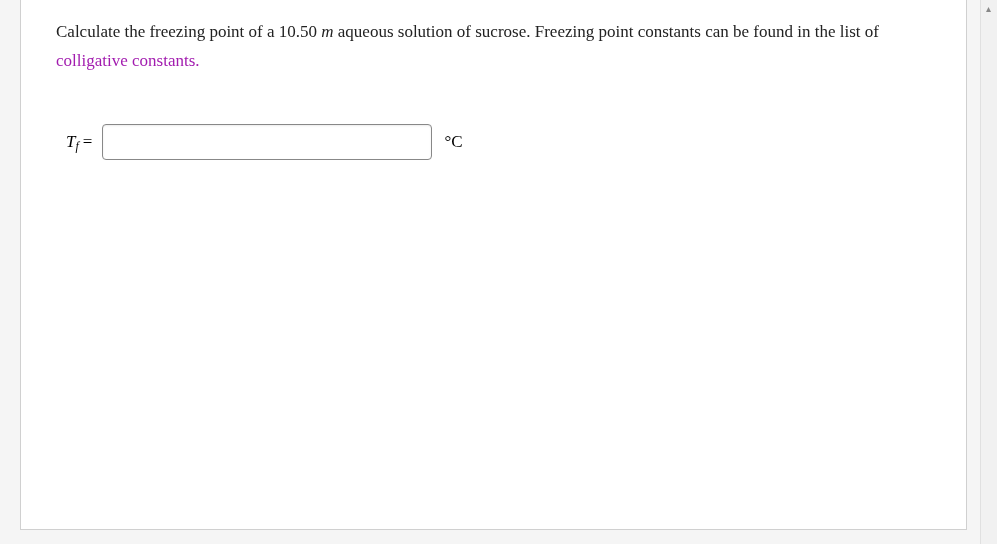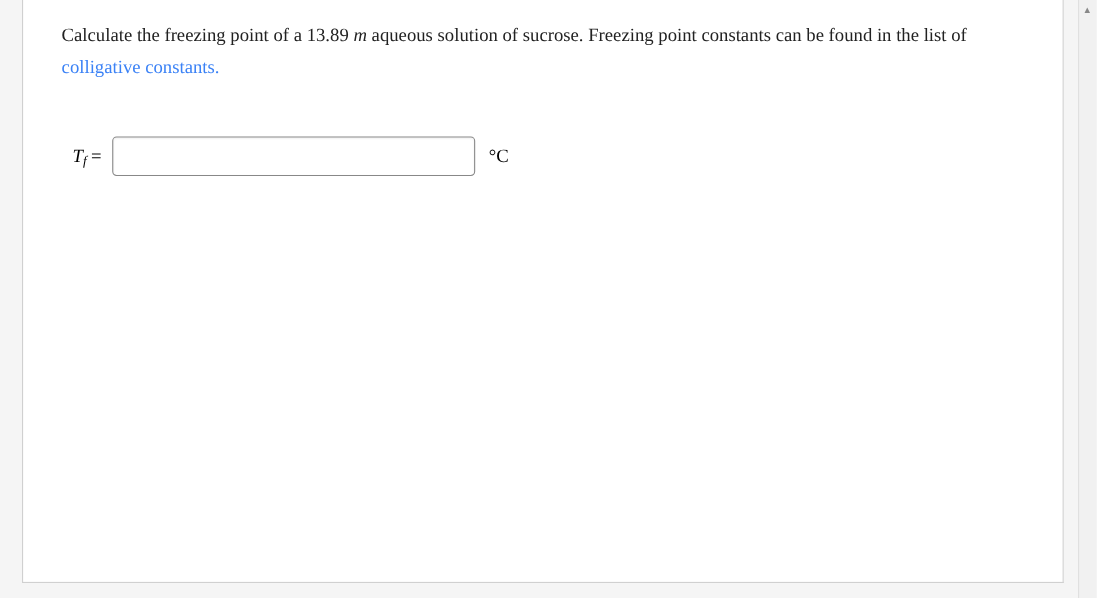--- a/index.html
+++ b/index.html
@@ -47,21 +47,21 @@
     }
     .question-text {
       font-size: 17px;
       line-height: 1.7;
       color: #222;
     }
     .italic {
       font-style: italic;
     }
     .link {
-      color: #3b82f6;
+      color: #a21caf;
       cursor: pointer;
     }
     .input-row {
       margin-top: 48px;
       display: flex;
       align-items: center;
       gap: 10px;
     }
     .var-label {
       font-size: 17px;
@@ -96,21 +96,21 @@
       font-size: 17px;
       font-family: Georgia, serif;
       margin-left: 2px;
     }
   </style>
 </head>
 <body>
 
 <div class="content-panel">
   <p class="question-text">
-    <span>Calculate the freezing point of a 13.89 </span><span class="italic">m</span><span> aqueous solution of sucrose. Freezing point constants can be found in the list of </span><span class="link">colligative constants.</span>
+    <span>Calculate the freezing point of a 10.50 </span><span class="italic">m</span><span> aqueous solution of sucrose. Freezing point constants can be found in the list of </span><span class="link">colligative constants.</span>
   </p>
 
   <div class="input-row">
     <span class="var-label">
       <span>T</span>
         <span class="subscript">f</span>
         <span class="equals"> =</span>
     </span>
     <input type="text" class="answer-input" value="" style="">
     <span class="unit-label">°C</span>

